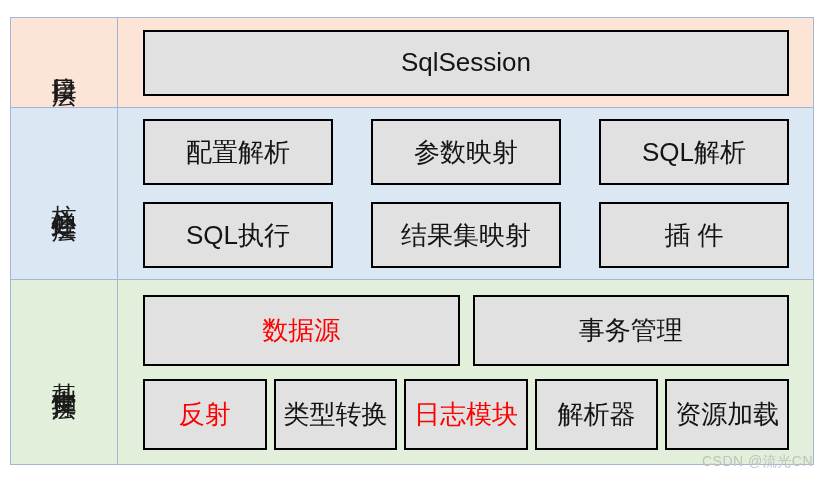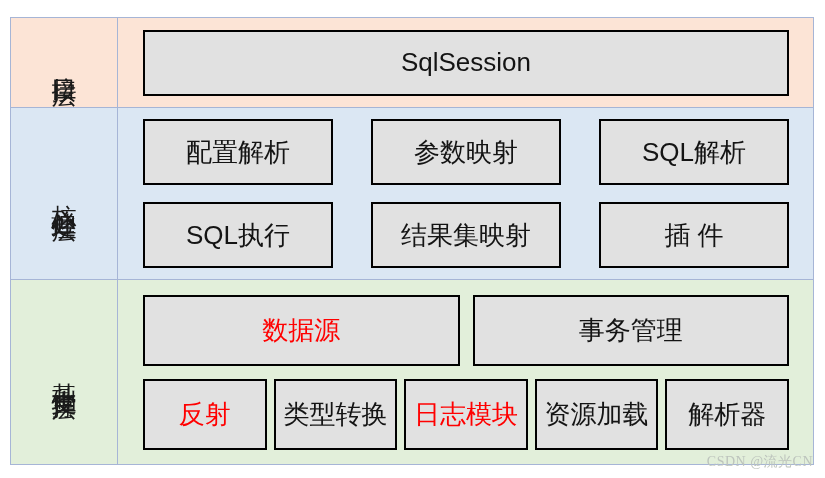--- a/index.html
+++ b/index.html
@@ -89,21 +89,20 @@
   .box.h-fnd  { height: 71px; }
   .box.red    { color: var(--highlight-red, #ff0000); }
 
   .watermark {
     position: absolute;
     right: 12px;
     bottom: 7px;
     font-size: 14px;
     color: #bdc4bd;
     letter-spacing: 0.5px;
-    font-family: Liberation Serif, serif;
   }
 </style>
 </head>
 <body>
 
 <div class="canvas">
   <div class="arch-table">
 
     <section class="layer layer-interface">
       <div class="label-cell">
@@ -140,22 +139,22 @@
       </div>
       <div class="content-cell">
         <div class="box-row gap-md">
           <div class="box h-fnd red">数据源</div>
           <div class="box h-fnd">事务管理</div>
         </div>
         <div class="box-row gap-sm">
           <div class="box h-fnd red">反射</div>
           <div class="box h-fnd">类型转换</div>
           <div class="box h-fnd red">日志模块</div>
+          <div class="box h-fnd">解析器</div>
           <div class="box h-fnd">资源加载</div>
-          <div class="box h-fnd">解析器</div>
         </div>
       </div>
     </section>
 
   </div>
 
   <div class="watermark">CSDN @流光CN</div>
 </div>
 
 </body></html>

